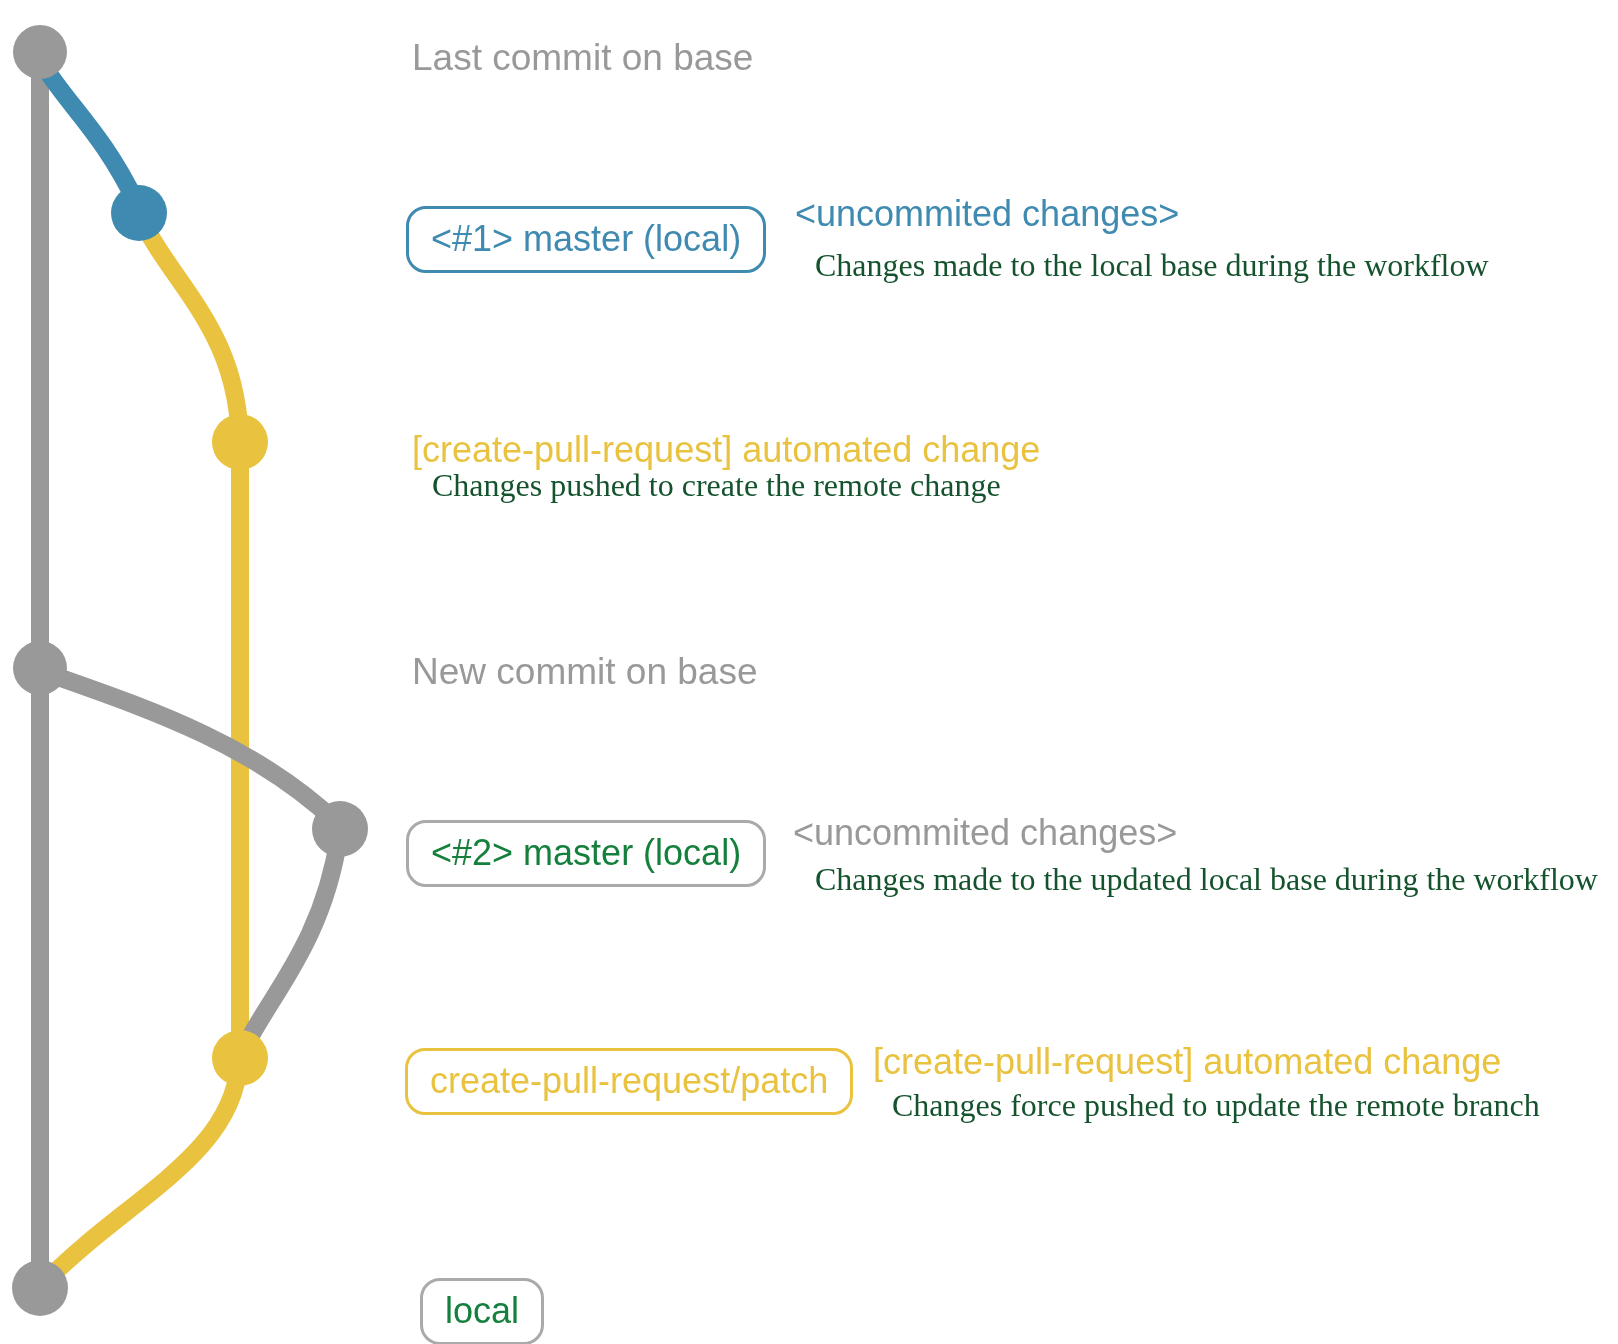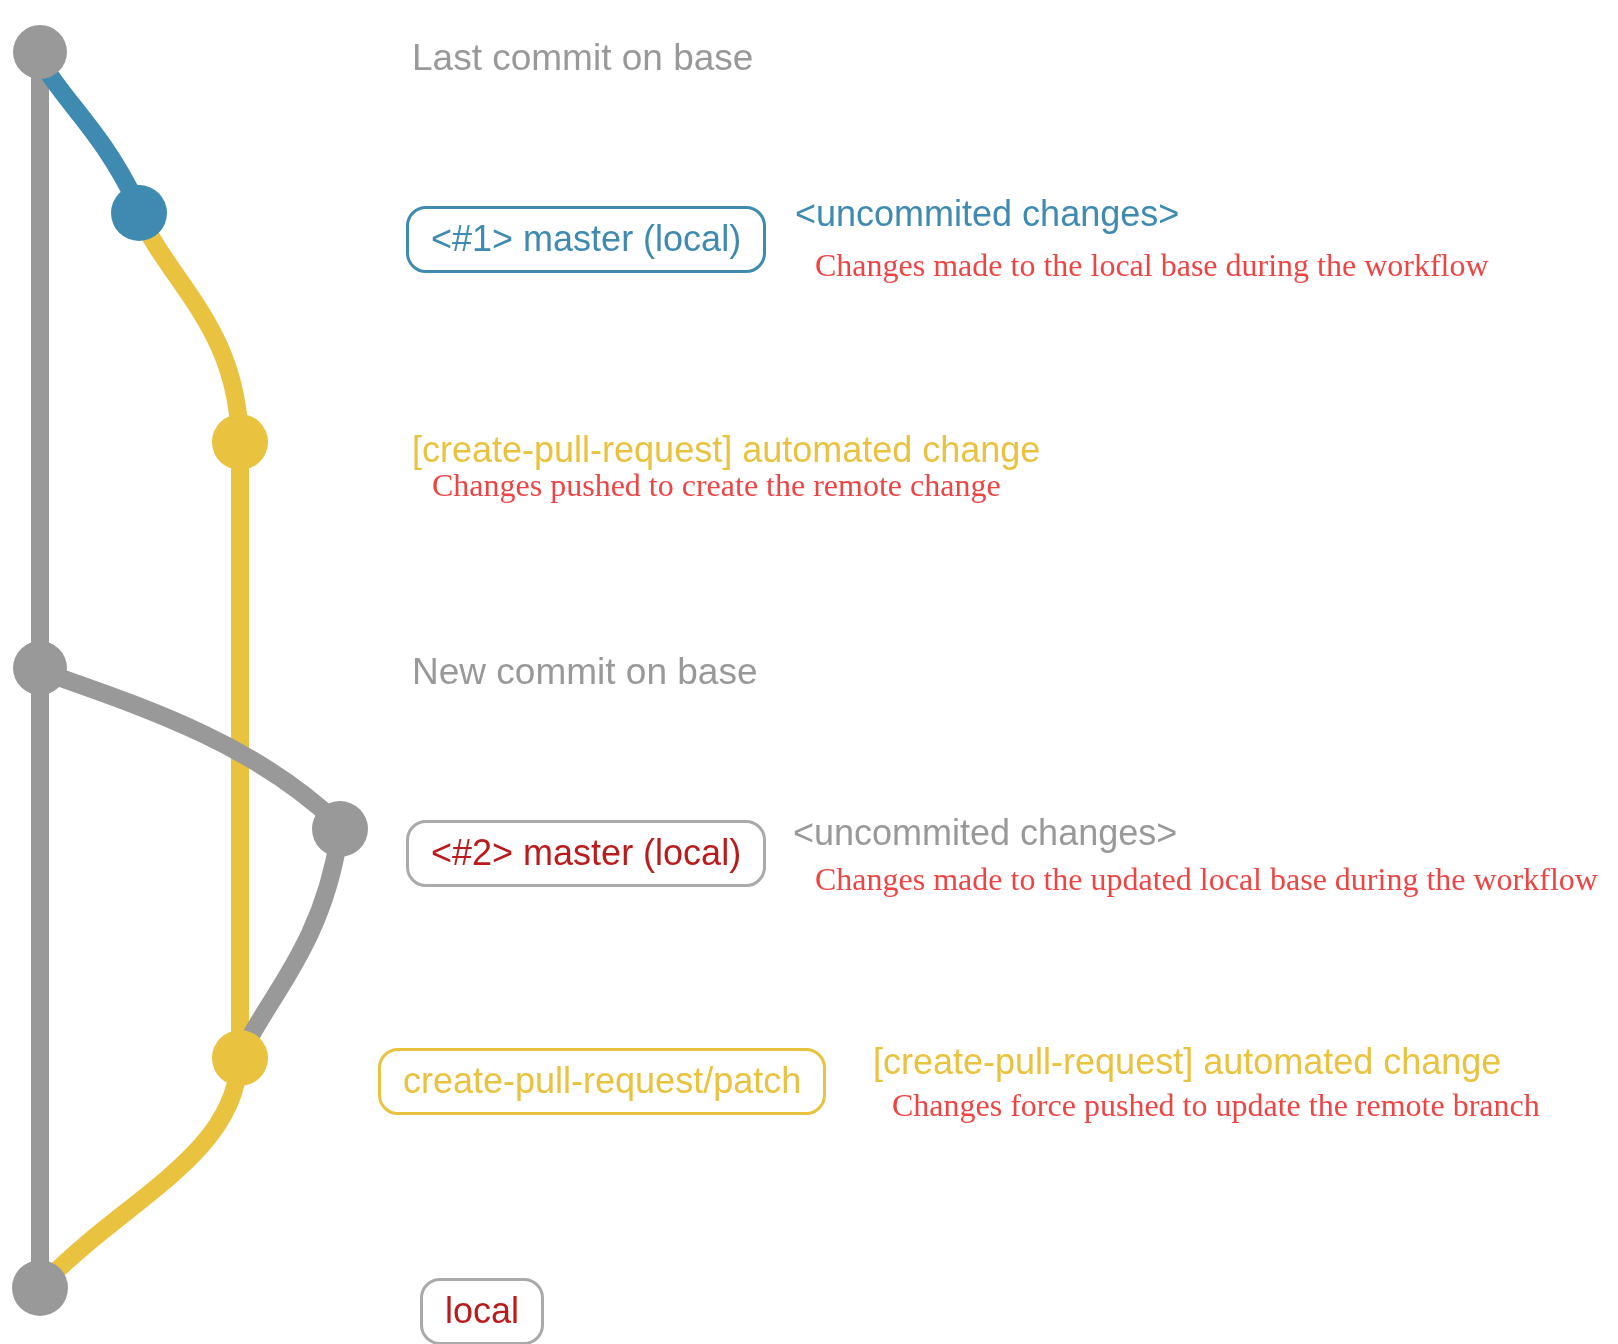--- a/index.html
+++ b/index.html
@@ -30,32 +30,32 @@
   .badge {
     display: inline-block;
     font-size: 36px;
     padding: 9px 22px 11px 22px;
     border-radius: 20px;
     background: #ffffff;
     border: 3px solid;
     margin-top: 20px;
   }
   .badge-blue  { color: #3e8ab0; border-color: #3e8ab0; }
-  .badge-gray  { color: #b91c1c; border-color: #aaaaaa; }
+  .badge-gray  { color: #15803d; border-color: #aaaaaa; }
   .badge-yellow{ color: #e9c23f; border-color: #e9c23f; }
 
   .msg { font-size: 36px; }
   .msg-blue   { color: #3e8ab0; }
   .msg-gray   { color: #999999; }
   .msg-yellow { color: #e9c23f; }
 
   .desc {
     font-family: "Liberation Serif", serif;
     font-size: 32px;
-    color: #ef4444;
+    color: #14532d;
   }
 </style>
 </head>
 <body>
 
 <div class="canvas">
 
   <svg class="graph-svg" width="400" height="1344" viewBox="0 0 400 1344">
 
     <path d="M 40 52 L 40 1288" stroke-width="18" fill="none" stroke="#999999"></path>
@@ -91,21 +91,21 @@
   <div class="abs desc" style="left:432px; top:467px;">Changes pushed to create the remote change</div>
 
   <div class="abs gray-label" style="left:412px; top:651px;">New commit on base</div>
 
   <div class="abs" style="left:406px; top:800px;">
     <span class="badge badge-gray">&lt;#2&gt; master (local)</span>
   </div>
   <div class="abs msg msg-gray" style="left:793px; top:812px;">&lt;uncommited changes&gt;</div>
   <div class="abs desc" style="left:815px; top:861px;">Changes made to the updated local base during the workflow</div>
 
-  <div class="abs" style="left:378px; top:1028px;">
+  <div class="abs" style="left:405px; top:1028px;">
     <span class="badge badge-yellow">create-pull-request/patch</span>
   </div>
   <div class="abs msg msg-yellow" style="left:873px; top:1041px;">[create-pull-request] automated change</div>
   <div class="abs desc" style="left:892px; top:1087px;">Changes force pushed to update the remote branch</div>
 
   <div class="abs" style="left:420px; top:1258px;">
     <span class="badge badge-gray">local</span>
   </div>
 
 </div>

